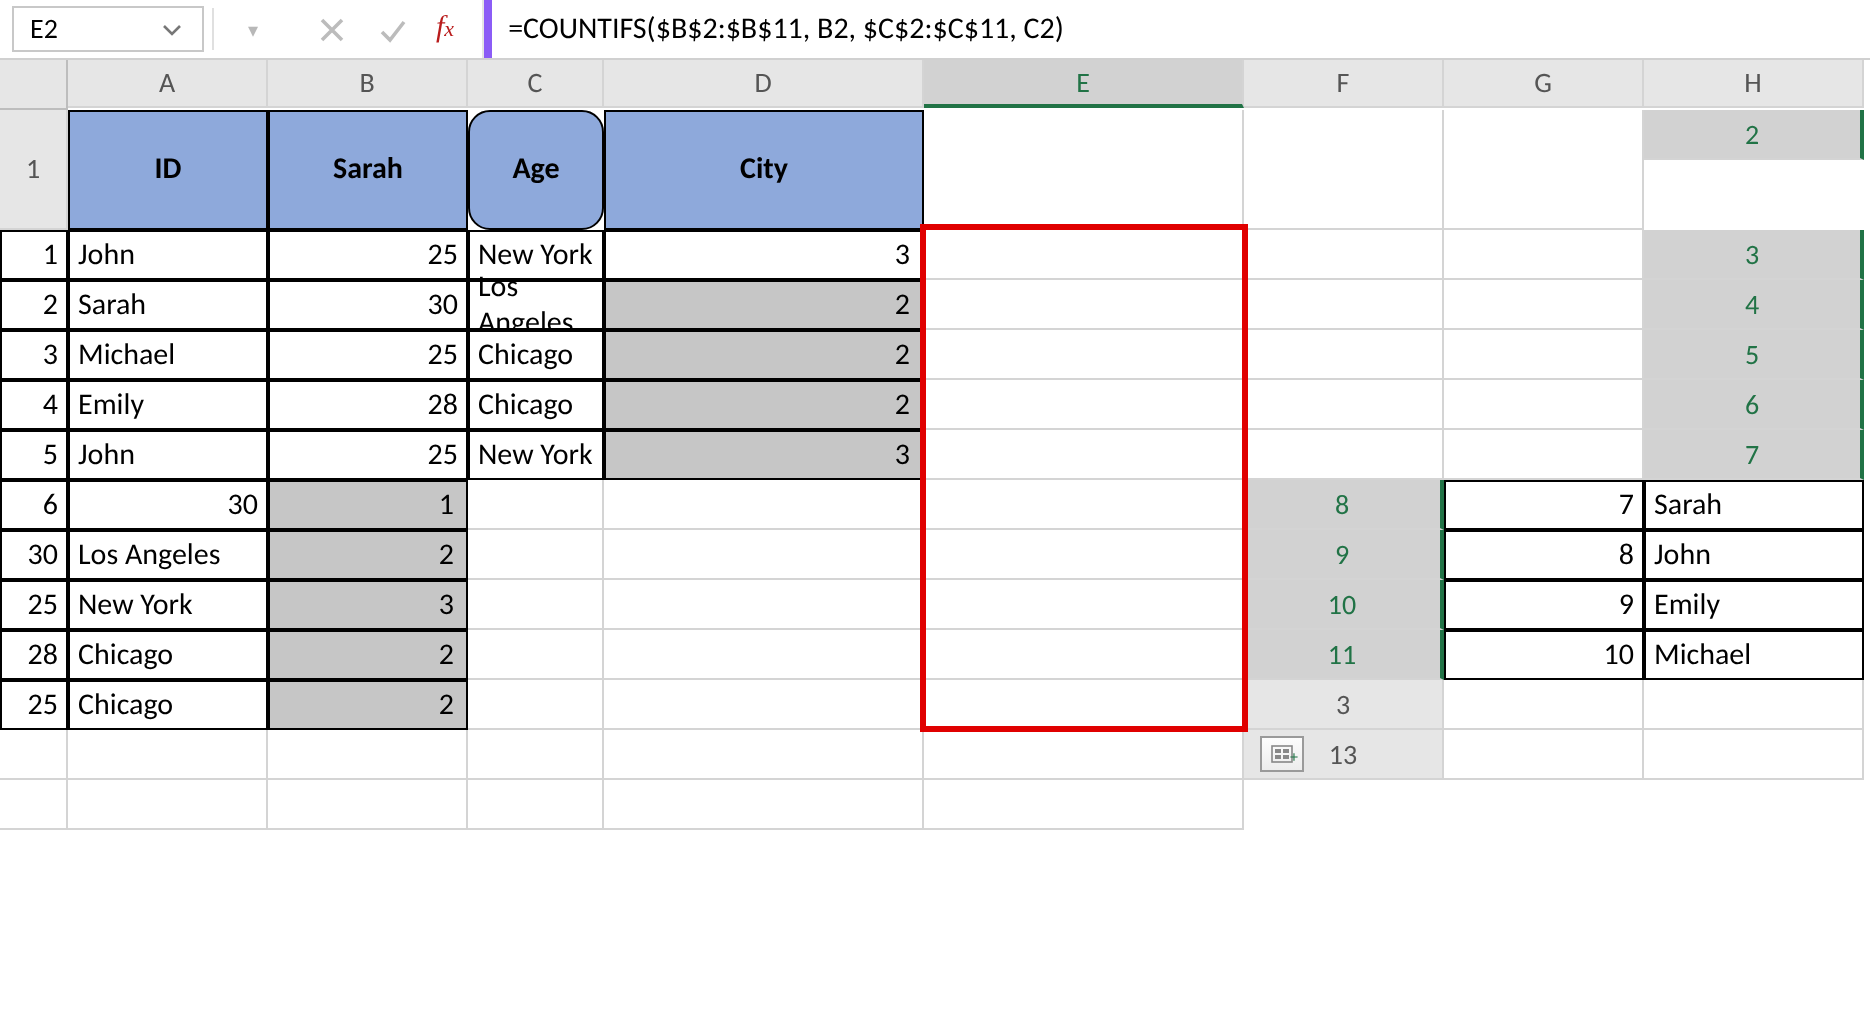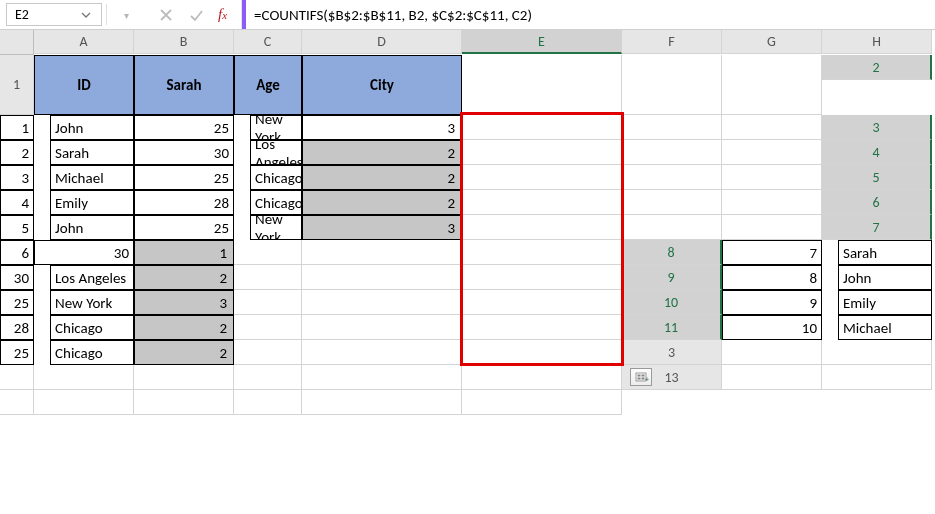--- a/index.html
+++ b/index.html
@@ -119,21 +119,21 @@
     background: #f4b084 !important;
   }
   .row1 { height: 60px; }
 
   
   .bcell {
     border: 1px solid #000 !important;
     background: #fff;
   }
   .bcell.num { justify-content: flex-end; padding-right: 4px; }
-  .bcell.txt { justify-content: flex-start; padding-left: 4px; margin-left: 16px; }
+  .bcell.txt { justify-content: flex-start; padding-left: 4px; }
 
   
   .dup { background: #c6c6c6; justify-content: flex-end; padding-right: 6px; }
   .dup.first { background: #fff; }
 
   
   .redbox {
     position: absolute;
     border: 3px solid #e00000;
     pointer-events: none;
@@ -193,21 +193,21 @@
       <div class="colhdr">B</div>
       <div class="colhdr">C</div>
       <div class="colhdr">D</div>
       <div class="colhdr sel">E</div>
       <div class="colhdr">F</div>
       <div class="colhdr">G</div>
       <div class="colhdr">H</div>
       <div class="rowhdr row1" style="height: 60px;">1</div>
       <div class="cell data-hdr" style="height: 60px;">ID</div>
       <div class="cell data-hdr" style="height: 60px;">Sarah</div>
-      <div class="cell data-hdr" style="height: 60px;">Age</div>
+      <div class="cell data-hdr" style="height: 60px; border-radius: 11px;">Age</div>
       <div class="cell data-hdr" style="height: 60px;">City</div>
       <div class="cell empty" style="height: 60px;"></div>
       <div class="cell empty" style="height: 60px;"></div>
       <div class="cell empty" style="height: 60px;"></div>
       <div class="rowhdr sel">2</div>
       <div class="cell bcell num">1</div>
       <div class="cell bcell txt">John</div>
       <div class="cell bcell num">25</div>
       <div class="cell bcell txt">New York</div>
       <div class="cell bcell dup first">3</div>

